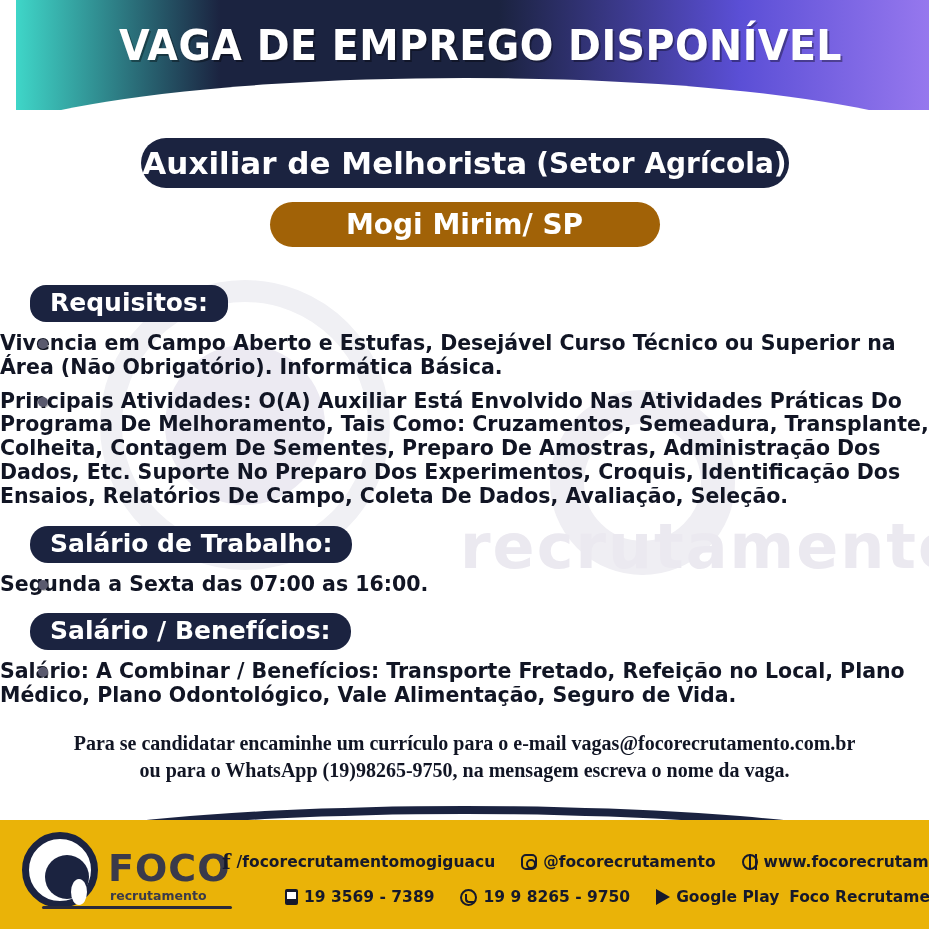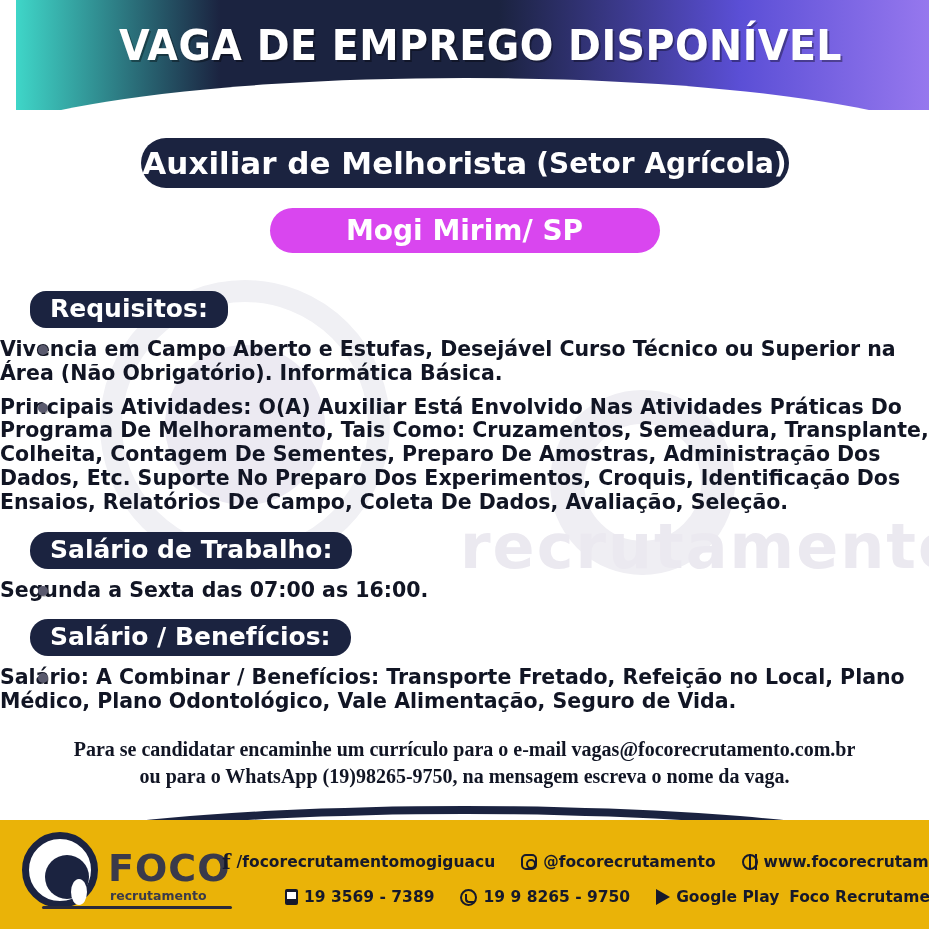--- a/index.html
+++ b/index.html
@@ -69,23 +69,23 @@
     width:648px; height:50px;
     background:#1b2340;
     border-radius:25px;
     display:flex; align-items:center; justify-content:center;
     color:#ffffff;
   }
   .job-title-main { font-size:31px; font-weight:bold; font-family:"DejaVu Sans",sans-serif; }
   .job-title-sub { font-size:28px; font-weight:bold; margin-left:9px; font-family:"DejaVu Sans",sans-serif; }
 
   .city-pill {
-    margin:20px auto 0 auto;
+    margin:14px auto 0 auto;
     width:390px; height:45px;
-    background:#d946ef;
+    background:#a16207;
     border-radius:23px;
     display:flex; align-items:center; justify-content:center;
     color:#ffffff; font-size:28px; font-weight:bold;
     font-family:"DejaVu Sans",sans-serif;
   }
 
   .section-pill {
     display:inline-block;
     background:#1b2340;
     color:#ffffff;

